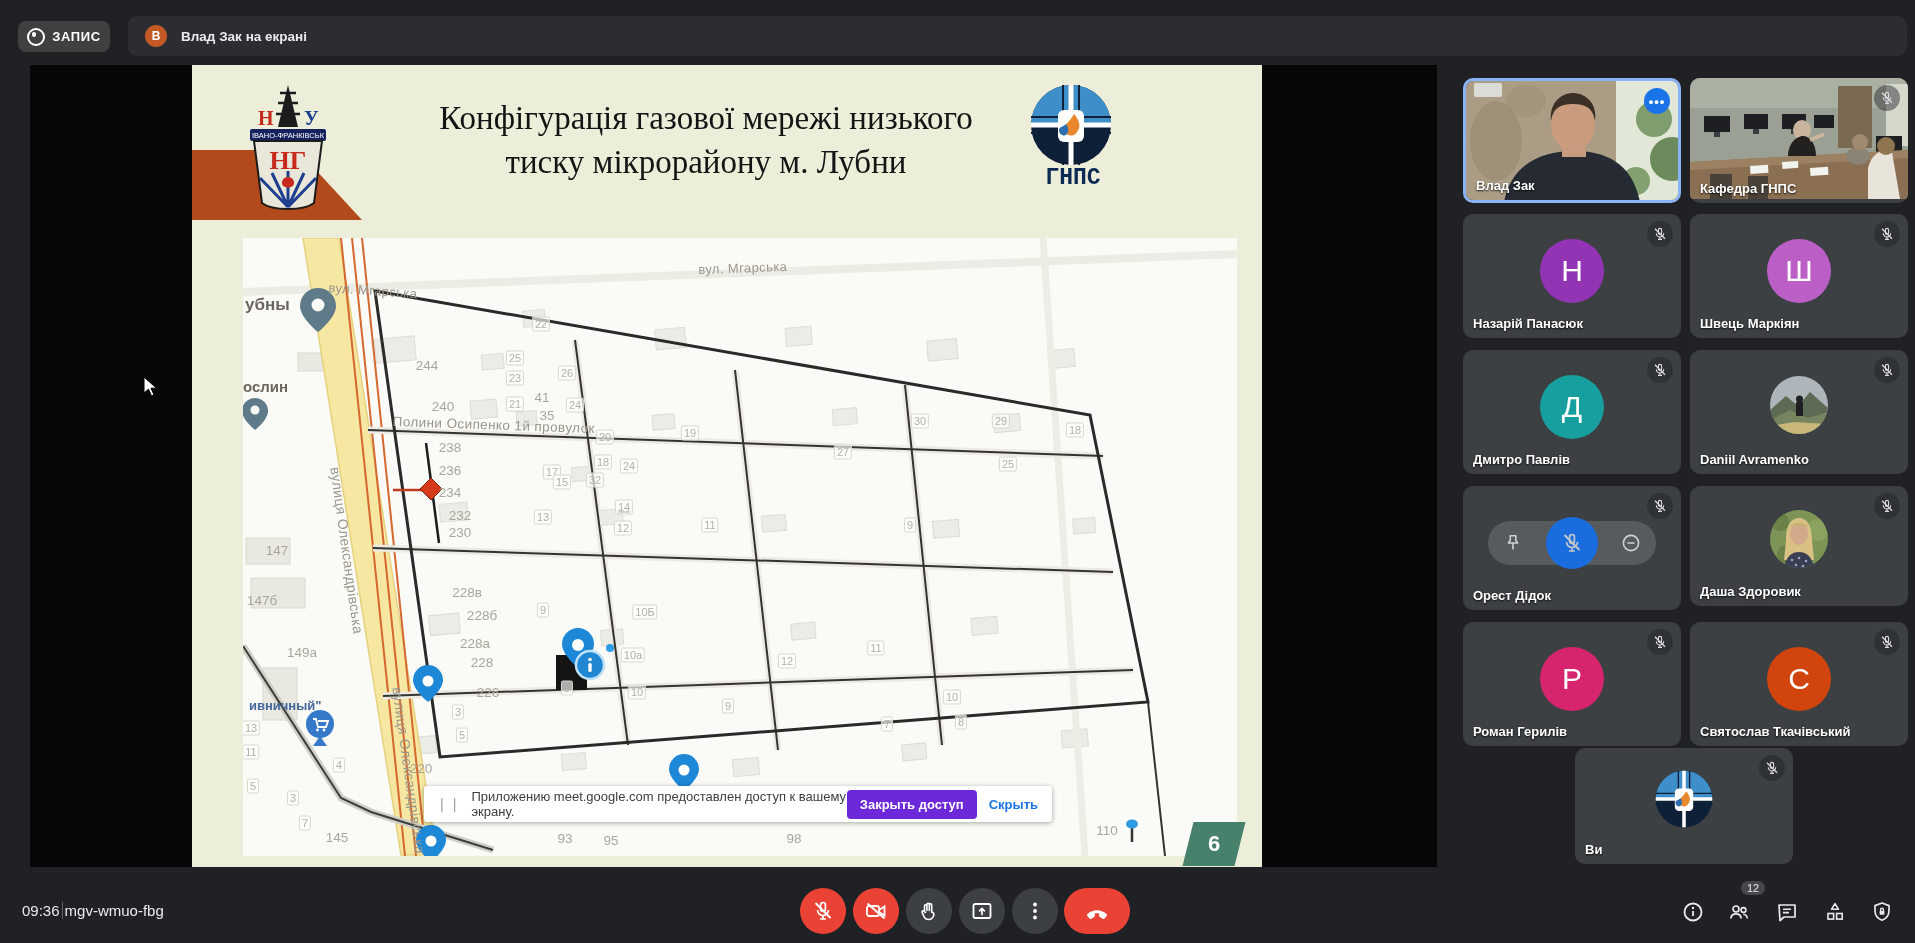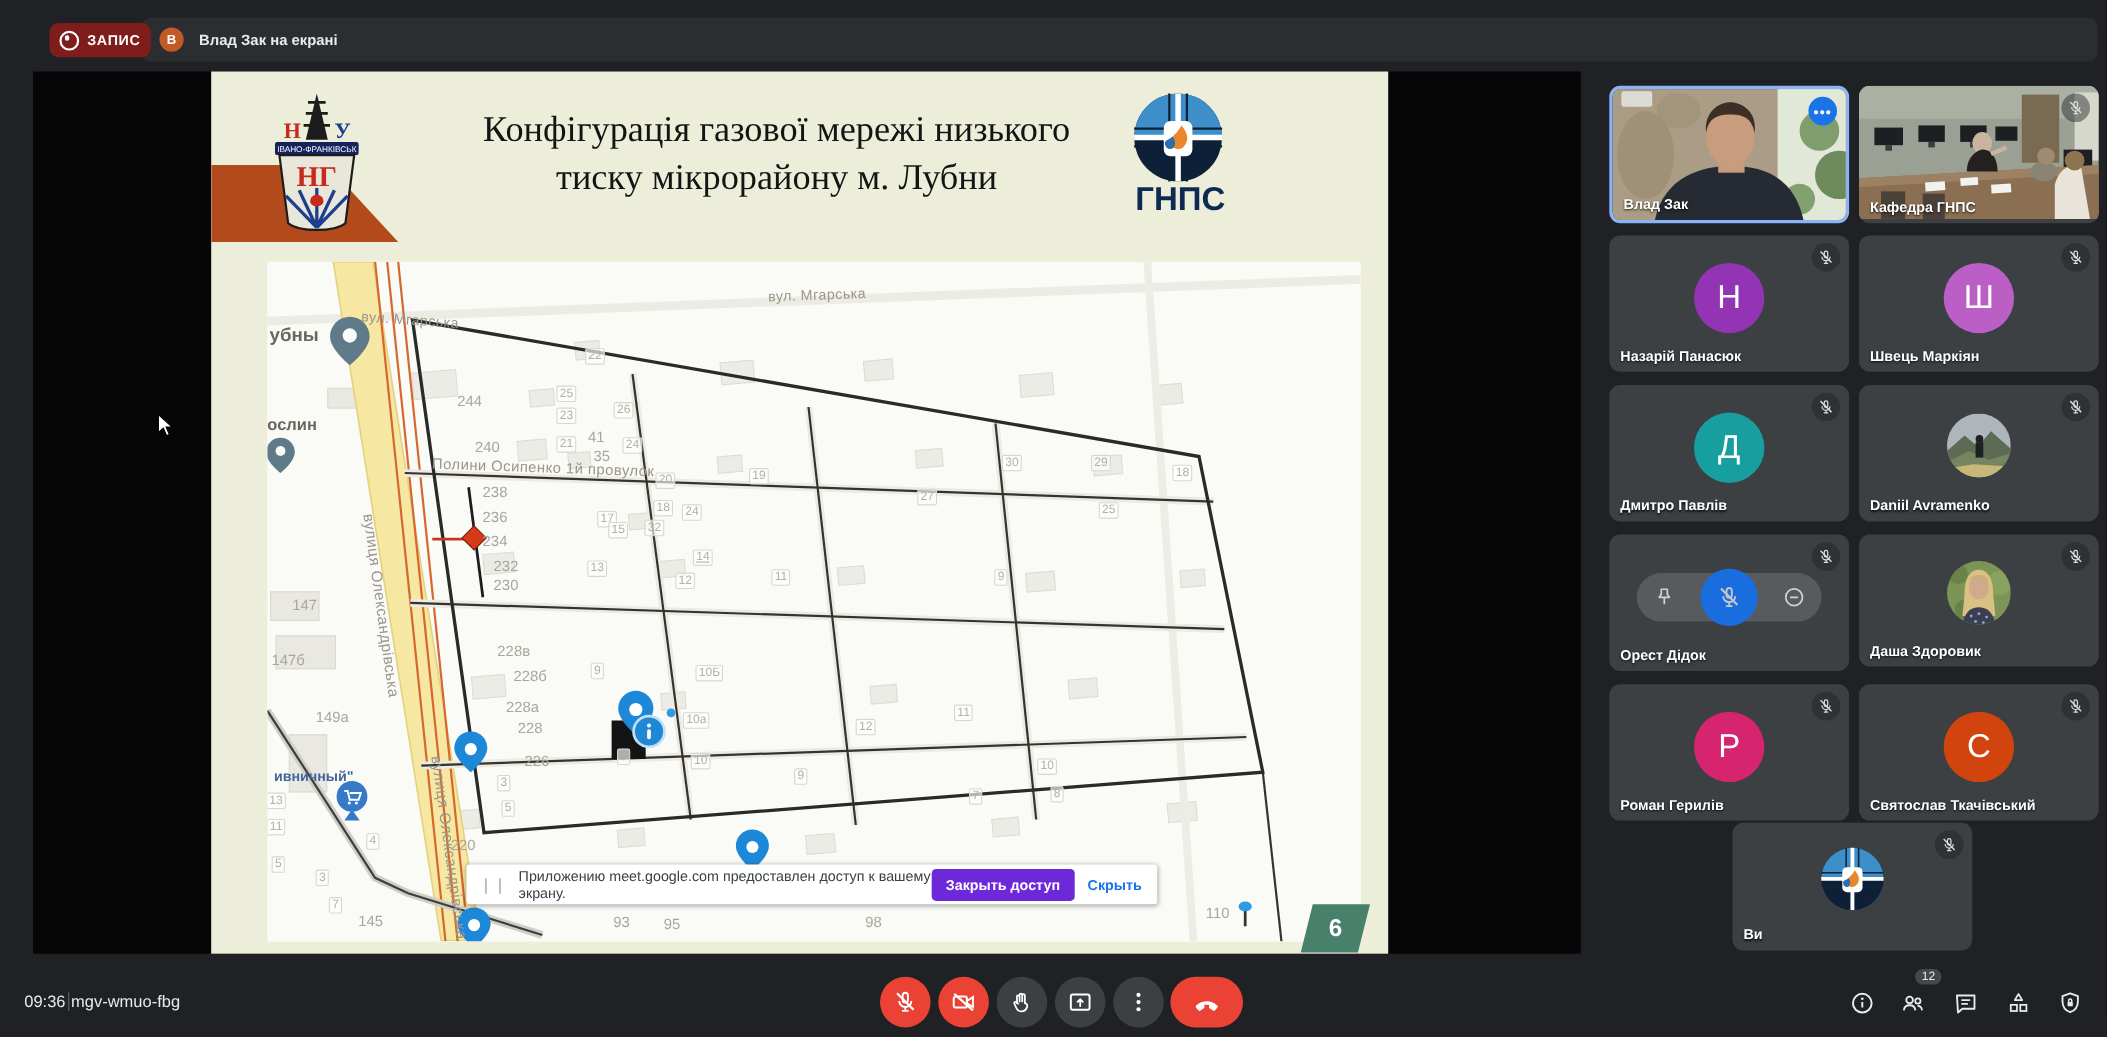--- a/index.html
+++ b/index.html
@@ -1,35 +1,35 @@
 <!DOCTYPE html>
 <html><head>
 <meta charset="utf-8">
 <style>
   html,body{margin:0;padding:0;background:#202124;font-family:"Liberation Sans",sans-serif;}
   body{width:1915px;height:943px;position:relative;overflow:hidden;}
   .abs{position:absolute;}
 
   
   #banner-bar{left:128px;top:16px;width:1779px;height:40px;background:#2b2d31;border-radius:9px;display:flex;align-items:center;}
-  #rec-badge{left:18px;top:21px;width:92px;height:31px;background:#7f1d1d;border-radius:8px;display:flex;align-items:center;justify-content:center;gap:7px;cursor:default;margin-left:27px;}
+  #rec-badge{left:18px;top:21px;width:92px;height:31px;background:#404040;border-radius:8px;display:flex;align-items:center;justify-content:center;gap:7px;cursor:default;}
   #rec-badge span{color:#fff;font-size:13px;font-weight:bold;letter-spacing:.6px;}
   .rec-dot{width:14px;height:14px;border:2.5px solid #fff;border-radius:50%;position:relative;}
   .rec-dot:after{content:"";position:absolute;left:2.5px;top:2.5px;width:4.5px;height:4.5px;background:#fff;border-radius:50%;}
   #banner-avatar{width:22px;height:22px;background:#c35a25;border-radius:50%;color:#fff;font-size:12px;font-weight:bold;display:flex;align-items:center;justify-content:center;margin-left:17px;}
   #banner-text{color:#e8eaed;font-size:13.5px;font-weight:bold;margin-left:14px;}
 
   
   #stage{left:30px;top:65px;width:1407px;height:802px;background:#060606;}
   #slide{left:192px;top:65px;width:1070px;height:802px;background:#edeeda;}
   #orange-band{left:0;top:85px;width:170px;height:70px;background:#b34a1c;clip-path:polygon(0 0,62% 0,100% 100%,0 100%);}
   #slide-title{left:174px;top:32px;width:680px;text-align:center;font-family:"Liberation Serif",serif;font-size:33px;color:#141414;line-height:1.32;}
   #uni-logo{left:48px;top:18px;}
   #gnps-group{left:838px;top:19px;width:224px;}
-  #gnps-abbr{left:840px;top:100px;width:82px;text-align:center;font-family:Liberation Sans, sans-serif;font-weight:bold;font-size:30px;color:#0d2a52;}
+  #gnps-abbr{left:840px;top:100px;width:82px;text-align:center;font-family:Liberation Mono, monospace;font-weight:bold;font-size:23px;color:#0d2a52;}
   .dept-block{position:absolute;left:930px;top:22px;width:132px;border-left:1.5px solid #0d2a52;border-top:1.5px solid #0d2a52;padding:4px 0 4px 4px;}
   .dept-en,.dept-ua{color:#0d2a52;font-size:8.5px;font-weight:bold;text-align:center;line-height:1.35;letter-spacing:.2px;}
   .dept-sep{border-top:1.2px solid #0d2a52;margin:4px 6px;}
 
   
   #map{left:51px;top:173px;width:994px;height:618px;background:#fafaf7;overflow:hidden;}
   .num{position:absolute;transform:translate(-50%,-50%);color:#b3b0a5;font-size:11px;white-space:nowrap;}
   .num-lg{font-size:13.5px;color:#a9a79c;}
   .num-box{border:1px solid #d9d7cd;background:rgba(255,255,255,.65);border-radius:2px;padding:0 2px;line-height:13px;}
   .street-label{position:absolute;color:#9a968b;white-space:nowrap;transform-origin:0 0;letter-spacing:.4px;}
@@ -354,21 +354,21 @@
         <span class="num num-box" style="left: 758px; top: 183px;">29</span>
         <span class="num num-box" style="left: 832px; top: 192px;">18</span>
         <span class="num num-box" style="left: 600px; top: 214px;">27</span>
         <span class="num num-box" style="left: 765px; top: 226px;">25</span>
         <span class="num num-box" style="left: 447px; top: 195px;">19</span>
         <span class="num num-box" style="left: 309px; top: 234px;">17</span>
         <span class="num num-box" style="left: 300px; top: 279px;">13</span>
         <span class="num num-box" style="left: 362px; top: 199px;">20</span>
         <span class="num num-box" style="left: 360px; top: 224px;">18</span>
         <span class="num num-box" style="left: 352px; top: 242px;">32</span>
-        <span class="num num-box" style="left: 396px; top: 269px; text-decoration: underline;">14</span>
+        <span class="num num-box" style="left: 381px; top: 269px; text-decoration: underline;">14</span>
         <span class="num num-box" style="left: 380px; top: 290px;">12</span>
         <span class="num num-box" style="left: 319px; top: 244px;">15</span>
         <span class="num num-box" style="left: 386px; top: 228px;">24</span>
         <span class="num num-box" style="left: 300px; top: 372px;">9</span>
         <span class="num num-box" style="left: 402px; top: 374px;">10Б</span>
         <span class="num num-box" style="left: 390px; top: 417px;">10а</span>
         <span class="num num-box" style="left: 324px; top: 450px;">9</span>
         <span class="num num-box" style="left: 394px; top: 454px;">10</span>
         <span class="num num-box" style="left: 633px; top: 410px;">11</span>
         <span class="num num-box" style="left: 544px; top: 423px;">12</span>

